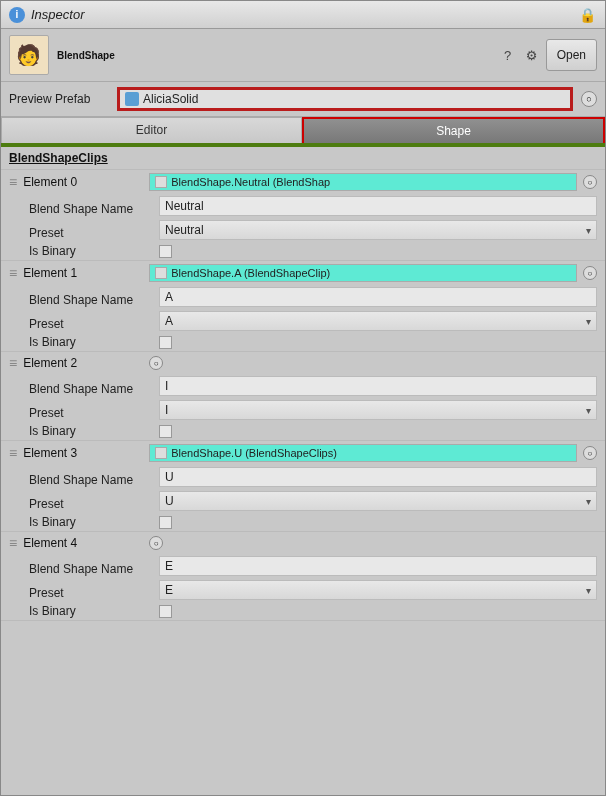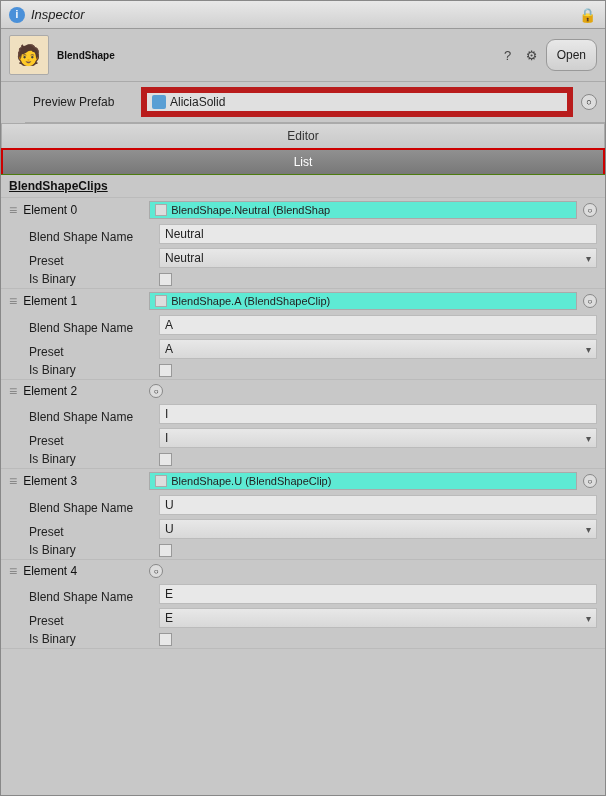--- a/index.html
+++ b/index.html
@@ -95,45 +95,44 @@
       align-items: center;
       justify-content: center;
       font-size: 13px;
       color: #444;
       cursor: pointer;
     }
     .open-btn {
       background: linear-gradient(to bottom, #e8e8e8, #d0d0d0);
       border: 1px solid #999;
       padding: 8px 10px;
-      border-radius: 9px;
+      border-radius: 3px;
       cursor: pointer;
       font-size: 12px;
       color: #222;
     }
 
     
     .preview-row {
       background: #c8c8c8;
       padding: 5px 8px;
       display: flex;
       align-items: center;
       gap: 8px;
       border-bottom: 1px solid #aaa;
-      margin-left: 24px;
     }
     .preview-label {
       color: #222;
       font-size: 12px;
       min-width: 100px;
     }
     .preview-field {
       flex: 1;
       background: #e0e0e0;
-      border: 6px solid #b91c1c;
+      border: 3px solid #b91c1c;
       padding: 2px 5px;
       font-size: 12px;
       color: #222;
       display: flex;
       align-items: center;
       gap: 4px;
     }
     .prefab-icon {
       width: 14px;
       height: 14px;
@@ -151,22 +150,21 @@
       align-items: center;
       justify-content: center;
       font-size: 9px;
       cursor: pointer;
     }
 
     
     .tab-bar {
       display: flex;
       background: #c8c8c8;
-      border-bottom: 1px solid #4d7c0f;
-      flex-direction: column;
+      border-bottom: 4px solid #4d7c0f;
     }
     .tab {
       flex: 1;
       padding: 5px 0;
       text-align: center;
       font-size: 12px;
       cursor: pointer;
       border: 1px solid #aaa;
       border-bottom: none;
     }
@@ -335,21 +333,21 @@
       <span>AliciaSolid</span>
     </div>
     <div class="preview-circle-btn">○</div>
   </div>
 
   <div class="tab-bar">
     <div class="tab inactive">
       <span>Editor</span>
     </div>
     <div class="tab active">
-      <span>List</span>
+      <span>Shape</span>
     </div>
   </div>
 
   <div class="content-area">
 
     <div class="section-header">BlendShapeClips</div>
 
     <div id="elements-container">
         <div class="element-group">
     <div class="element-header">
@@ -430,21 +428,21 @@
         <div class="checkbox"></div>
       </div>
     </div>
   </div>
         <div class="element-group">
     <div class="element-header">
       <span class="drag-handle">≡</span>
       <span class="element-label">Element 3</span>
       <div class="element-ref">
         <div class="ref-icon"></div>
-        <span>BlendShape.U (BlendShapeClip)</span>
+        <span>BlendShape.U (BlendShapeClips)</span>
       </div>
       <div class="circle-btn">○</div>
     </div>
     <div class="element-row">
       <span class="row-label">Blend Shape Name</span>
       <div class="row-value">U</div>
     </div>
     <div class="element-row">
       <span class="row-label">Preset</span>
       <div class="row-select">

